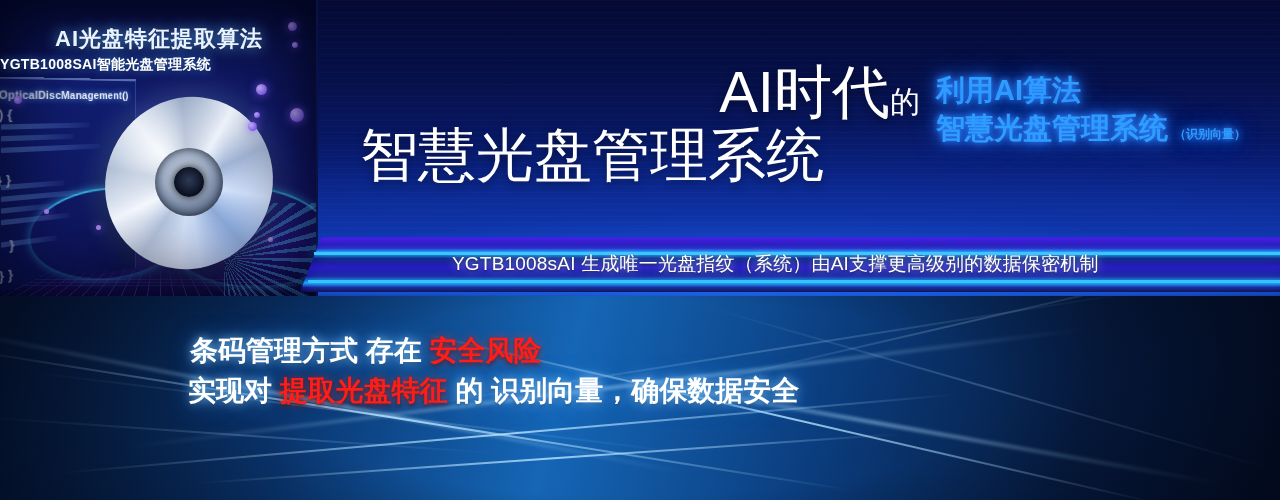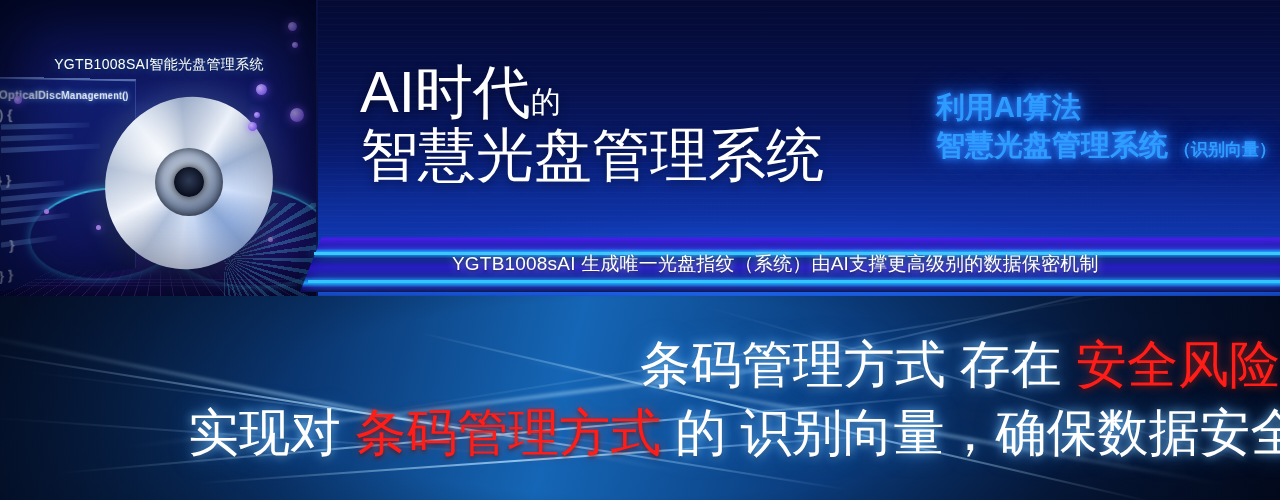--- a/index.html
+++ b/index.html
@@ -126,43 +126,43 @@
     filter:blur(.4px);box-shadow:0 0 10px rgba(60,200,255,.7);}
   .tdot{position:absolute;width:5px;height:5px;border-radius:50%;background:#b98cff;box-shadow:0 0 8px #a36bff;}
 
   
   #hero-title{
     position:absolute;left:0;top:24px;width:318px;text-align:center;
     font-size:22px;font-weight:bold;color:#eaf3ff;letter-spacing:1px;
     text-shadow:0 0 14px rgba(90,170,255,.95),0 2px 5px rgba(0,0,0,.6);
   }
   #hero-sub{
-    position:absolute;left:0;top:56px;width:318px;text-align:center;
-    font-size:14px;font-weight:normal;color:#ffffff;letter-spacing:.3px;
+    position:absolute;left:0;top:56px;width:318px;text-align:left;
+    font-size:14px;font-weight:bold;color:#ffffff;letter-spacing:.3px;
     text-shadow:0 0 10px rgba(70,150,255,.8),0 1px 3px rgba(0,0,0,.6);
   }
   #hero-border{position:absolute;inset:0;border-right:2px solid rgba(10,20,70,.9);pointer-events:none;}
 
   
   #headline{position:absolute;left:360px;top:62px;width:560px;}
   .hl{
     color:#ffffff;font-weight:normal;line-height:1.02;white-space:nowrap;
     text-shadow:0 3px 10px rgba(0,0,0,.45);
   }
-  #hl1{font-size:58px;}
+  #hl1{font-size:58px;text-align:right;}
   #hl1 .suffix{font-size:30px;vertical-align:baseline;}
   #hl2{font-size:58px;margin-top:4px;}
 
   
-  #neonlist{position:absolute;left:936px;top:89px;width:340px;}
+  #neonlist{position:absolute;left:936px;top:72px;width:340px;}
   .neon{
     color:#2f9cff;font-size:29px;font-weight:bold;line-height:1.30;white-space:nowrap;
     text-shadow:0 0 6px #2f8dff,0 0 14px #1f6fff,0 0 26px rgba(40,120,255,.75);
   }
-  .neon .paren{font-size:17px;font-weight:bold;margin-left:6px;}
+  .neon .paren{font-size:12px;font-weight:bold;margin-left:6px;}
 
   
   #band{
     position:absolute;left:300px;top:236px;width:980px;height:56px;overflow:hidden;
   }
   #band-bg{
     position:absolute;left:0;top:0;width:100%;height:100%;
     background:
       linear-gradient(180deg,
         rgba(60,20,200,0) 0%,
@@ -205,21 +205,21 @@
   .streak.thick{height:4px;opacity:.55;filter:blur(1.6px);}
   .streak.dim{opacity:.28;}
   #bottom-shade{
     position:absolute;inset:0;
     background:radial-gradient(70% 120% at 50% 50%,rgba(0,0,0,0) 40%,rgba(1,6,22,.72) 100%);
     pointer-events:none;
   }
 
   
   #btm-text{position:absolute;left:0;top:334px;width:1280px;}
-  .btm-line{white-space:nowrap;font-size:51px;font-weight:normal;line-height:1.22;text-align:right;}
+  .btm-line{white-space:nowrap;font-size:28px;font-weight:bold;line-height:1.22;}
   .wt{color:#ffffff;text-shadow:0 0 10px rgba(120,200,255,.95),0 0 22px rgba(60,150,255,.7),0 2px 4px rgba(0,0,20,.55);}
   .rd{color:#ff1d19;text-shadow:0 0 10px rgba(255,60,40,.55),0 2px 4px rgba(40,0,0,.6);}
   #btm1{padding-left:190px;}
   #btm2{padding-left:188px;margin-top:6px;}
 </style>
 </head>
 <body>
 
 <div id="stage">
 
@@ -267,20 +267,21 @@
 
       <div class="dot" style="left:288px;top:22px;width:9px;height:9px;"></div>
       <div class="dot" style="left:292px;top:42px;width:6px;height:6px;"></div>
       <div class="dot" style="left:256px;top:84px;width:11px;height:11px;"></div>
       <div class="dot" style="left:290px;top:108px;width:14px;height:14px;"></div>
       <div class="dot" style="left:254px;top:112px;width:6px;height:6px;"></div>
       <div class="dot" style="left:248px;top:122px;width:9px;height:9px;"></div>
       <div class="dot" style="left:14px;top:96px;width:8px;height:8px;"></div>
 
       <div id="hero-vignette"></div>
+      <div id="hero-title">AI光盘特征提取算法</div>
       <div id="hero-sub">YGTB1008SAI智能光盘管理系统</div>
       <div id="hero-border"></div>
     </div>
 
     <div id="headline">
       <div class="hl" id="hl1"><span>AI时代</span><span class="suffix">的</span></div>
       <div class="hl" id="hl2">智慧光盘管理系统</div>
     </div>
 
     <div id="neonlist">
@@ -310,16 +311,16 @@
     <div class="streak dim" style="left:660px;top:96px;width:640px;transform:rotate(-13deg);"></div>
     <div class="streak dim" style="left:700px;top:8px;width:600px;transform:rotate(16deg);"></div>
     <div class="streak" style="left:200px;top:186px;width:700px;transform:rotate(-4deg);"></div>
     <div class="streak dim" style="left:-20px;top:120px;width:520px;transform:rotate(4deg);"></div>
 
     <div id="bottom-shade"></div>
   </div>
 
   <div id="btm-text">
     <div class="btm-line" id="btm1"><span class="wt">条码管理方式 存在 </span><span class="rd">安全风险</span></div>
-    <div class="btm-line" id="btm2"><span class="wt">实现对 </span><span class="rd">条码管理方式</span><span class="wt"> 的 识别向量，确保数据安全</span></div>
+    <div class="btm-line" id="btm2"><span class="wt">实现对 </span><span class="rd">提取光盘特征</span><span class="wt"> 的 识别向量，确保数据安全</span></div>
   </div>
 
 </div>
 
 </body></html>

